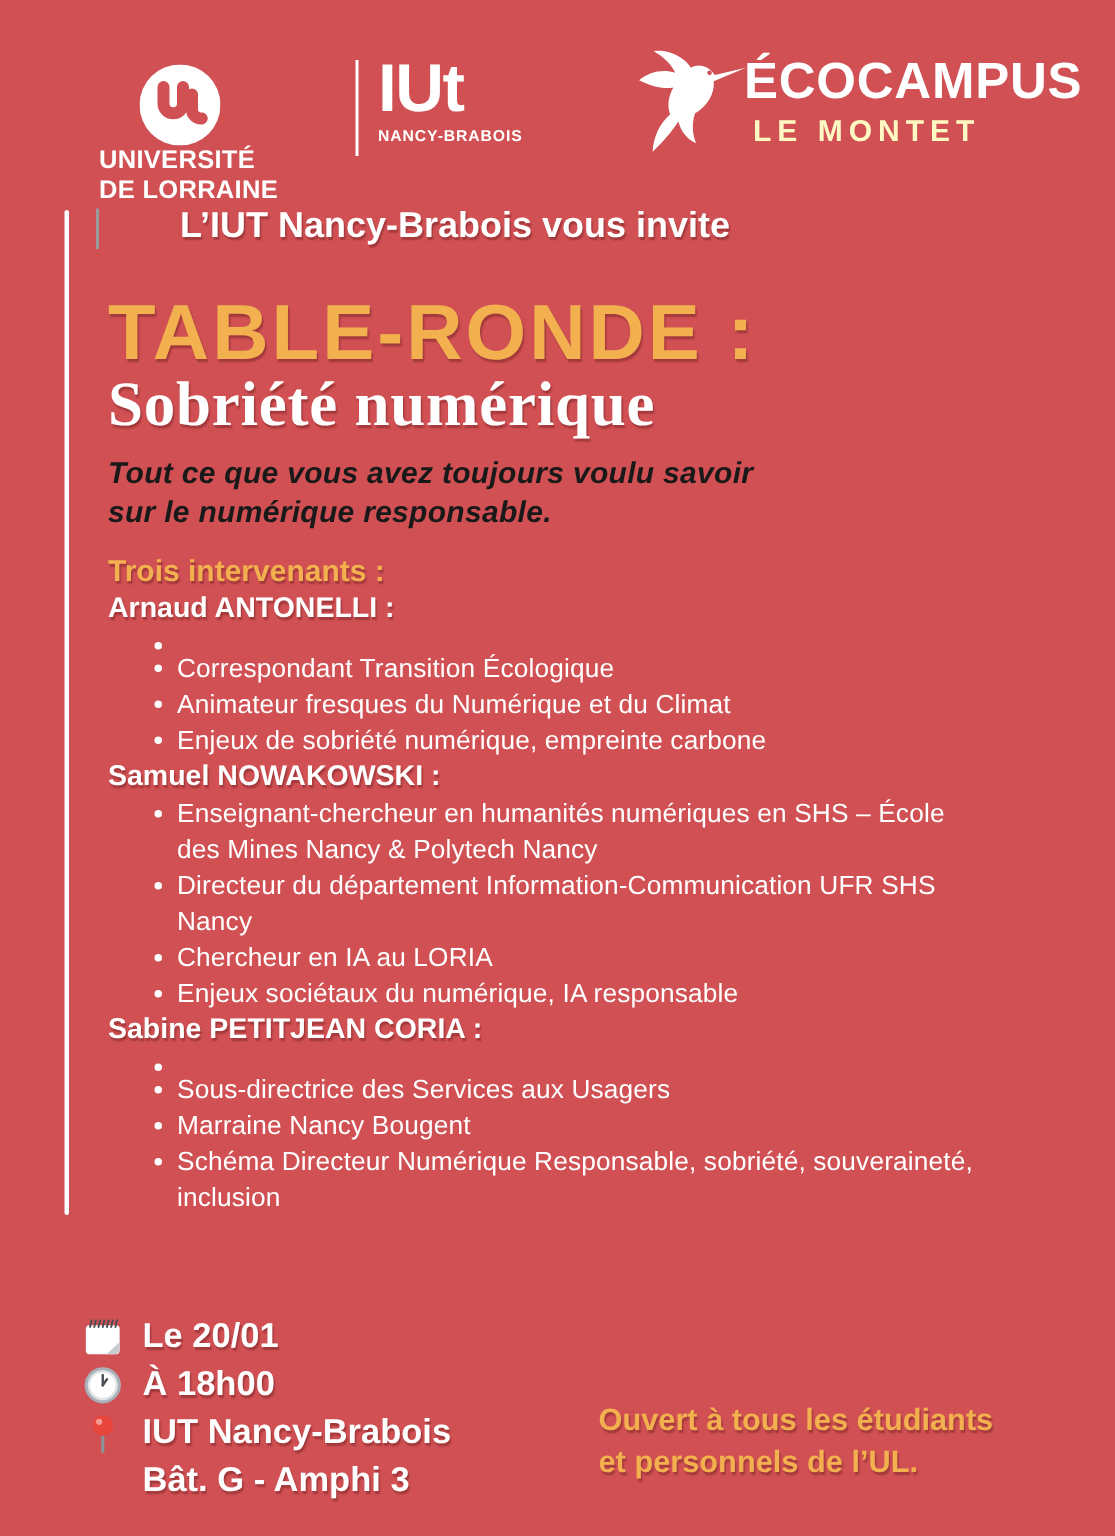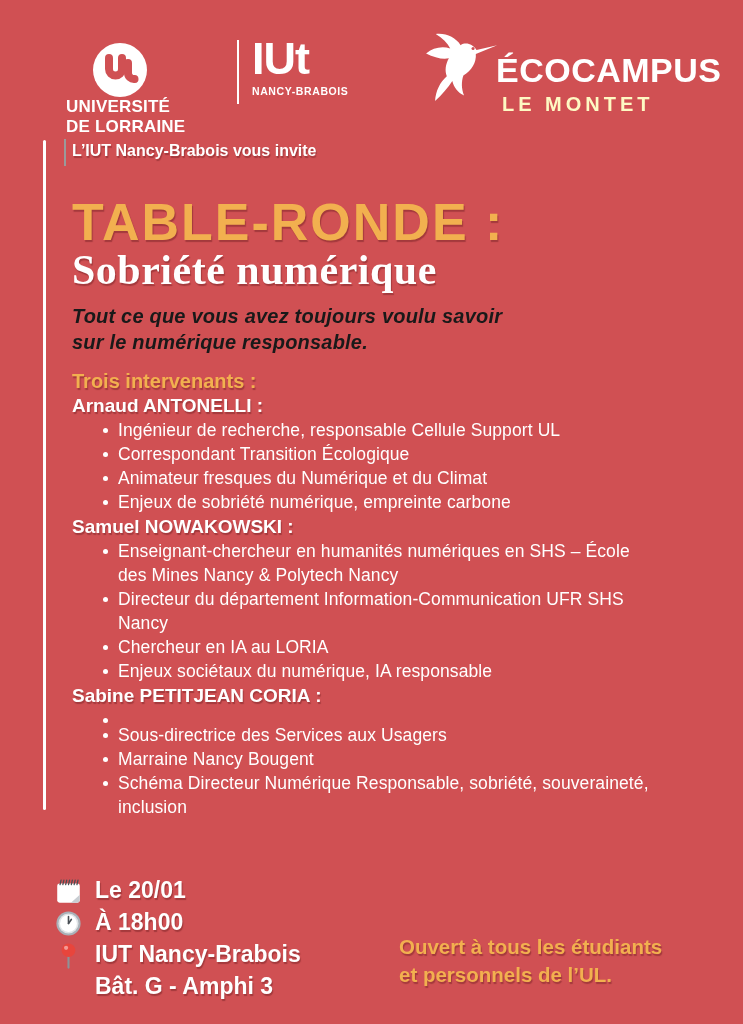--- a/index.html
+++ b/index.html
@@ -21,31 +21,31 @@
   
   .ul-lockup{position:absolute;left:54px;top:43px;display:flex;align-items:center;flex-direction:column;}
   .ul-circle{width:54px;height:54px;display:block;}
   .ul-name{margin-left:12px;font-size:17px;font-weight:bold;line-height:20px;color:#fff;letter-spacing:.2px;}
   .logo-divider{position:absolute;left:237px;top:40px;width:2px;height:64px;background:#fff;}
   .iut-lockup{position:absolute;left:252px;top:34px;}
   .iut-word{font-size:45px;font-weight:bold;color:#fff;line-height:50px;letter-spacing:-1px;}
   .iut-sub{font-size:10.5px;font-weight:bold;color:#fff;letter-spacing:.6px;margin-top:1px;}
   .eco-lockup{position:absolute;left:424px;top:30px;display:flex;align-items:flex-start;}
   .bird{width:76px;height:80px;display:block;}
-  .eco-text{margin-left:-4px;margin-top:20px;}
+  .eco-text{margin-left:-4px;margin-top:4px;}
   .eco-title{font-size:34px;font-weight:bold;color:#fff;letter-spacing:.5px;line-height:40px;}
   .eco-sub{font-size:20px;font-weight:bold;color:#fef9c3;letter-spacing:4px;margin-top:3px;margin-left:6px;}
 
   
   .v-rule{position:absolute;left:43px;top:140px;width:3px;height:670px;background:#fff;border-radius:2px;}
   .cursor-tick{position:absolute;left:64px;top:139px;width:2px;height:27px;background:#9a9a9a;}
 
   
   .content{position:absolute;left:72px;top:139px;width:622px;}
-  .invite{font-size:16px;font-weight:bold;color:#fff;line-height:24px;}
+  .invite{font-size:24px;font-weight:bold;color:#fff;line-height:24px;margin-left:48px;}
   .title-block{margin:33px 0 0 0;padding:0;}
   .title1{font-size:52px;font-weight:bold;color:var(--accent);line-height:52px;letter-spacing:2px;}
   .title2{font-size:42px;font-weight:bold;color:#fff;line-height:44px;letter-spacing:.5px;font-family:Liberation Serif, serif;}
   .subtitle{margin-top:11px;font-size:20px;font-weight:bold;font-style:italic;color:var(--ink);line-height:26px;white-space:pre-line;letter-spacing:.2px;}
   .sp-heading{margin-top:14px;font-size:20px;font-weight:bold;color:var(--accent);line-height:24px;}
   .speaker-name{font-size:19px;font-weight:bold;color:#fff;line-height:25px;}
   .bullet{display:flex;align-items:flex-start;}
   .dot{flex:0 0 auto;width:5px;height:5px;border-radius:50%;background:#fff;margin:10px 10px 0 31px;}
   .bullet-text{white-space:pre-line;font-size:17.5px;line-height:24px;color:#fff;letter-spacing:.1px;}
 
@@ -109,21 +109,20 @@
 
     <div class="subtitle">Tout ce que vous avez toujours voulu savoir
 sur le numérique responsable.</div>
 
     <div class="sp-heading ts">Trois intervenants :</div>
 
     <div>
       <div class="speaker-name ts">Arnaud ANTONELLI :</div>
       <div class="bullet">
         <span class="dot"></span>
-        <span class="bullet-text">Ingénieur de recherche, responsable Cellule Support UL</span>
       </div>
       <div class="bullet">
         <span class="dot"></span>
         <span class="bullet-text">Correspondant Transition Écologique</span>
       </div>
       <div class="bullet">
         <span class="dot"></span>
         <span class="bullet-text">Animateur fresques du Numérique et du Climat</span>
       </div>
       <div class="bullet">

